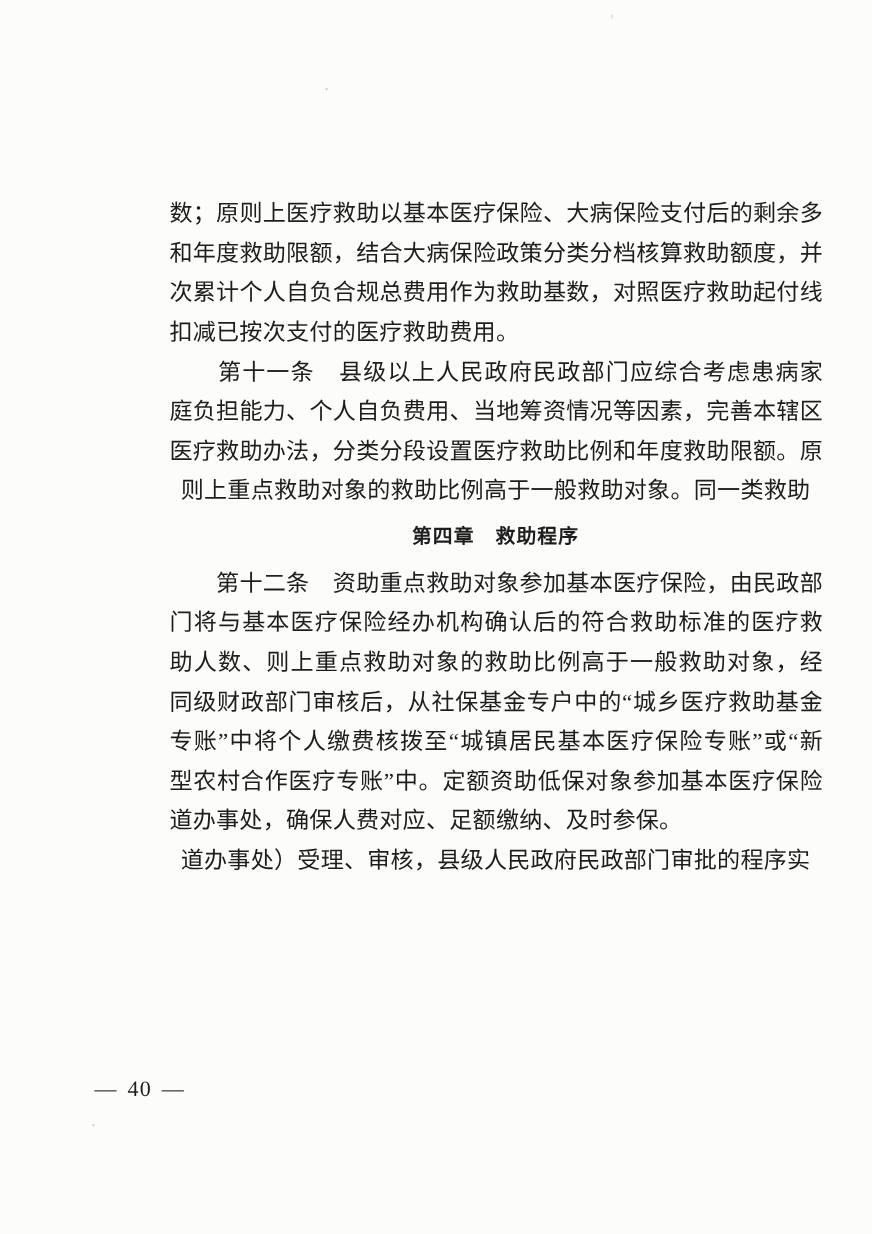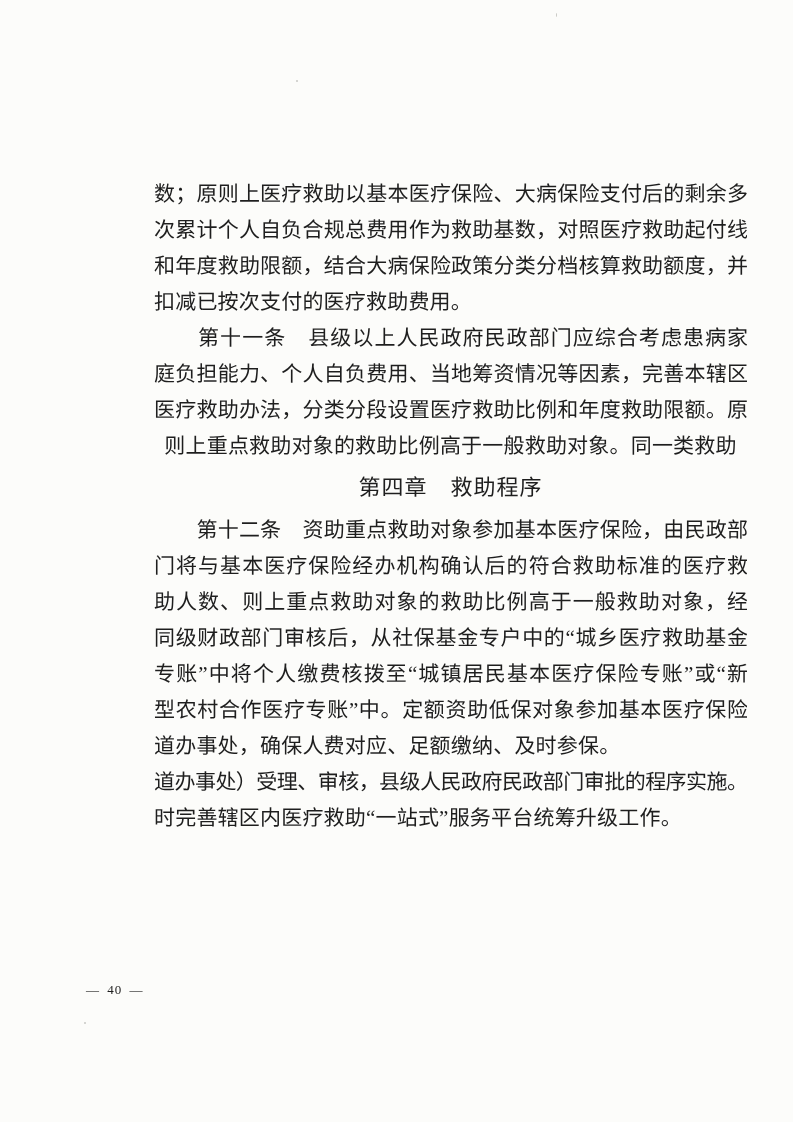--- a/index.html
+++ b/index.html
@@ -37,49 +37,49 @@
     overflow: hidden;
   }
   .paragraph .line:last-child {
     text-align: center;
     text-align-last: left;
     letter-spacing: 0.2px;
   }
   .heading { margin: 6px 0 6px 0; }
   .heading .line {
     font-family: "Liberation Sans", "DejaVu Sans", sans-serif;
-    font-weight: normal;
-    font-size: 22px;
+    font-weight: bold;
+    font-size: 18px;
     letter-spacing: 1px;
     text-align: center;
     text-align-last: center;
   }
   .footer {
     position: absolute;
     left: 86px;
     top: 979px;
     font-family: "Liberation Serif", "DejaVu Serif", serif;
-    font-size: 13px;
+    font-size: 20px;
     line-height: 22px;
     color: #1e1e1e;
     letter-spacing: 1px;
     word-spacing: 3px;
   }
   
   .speck { position: absolute; background: #c9c9c5; border-radius: 50%; }
 </style>
 </head>
 <body>
 
 <div class="page">
   <div class="textblock">
       <div class="block paragraph">
         <div class="line">数；原则上医疗救助以基本医疗保险、大病保险支付后的剩余多</div>
+        <div class="line">和年度救助限额，结合大病保险政策分类分档核算救助额度，并</div>
         <div class="line">次累计个人自负合规总费用作为救助基数，对照医疗救助起付线</div>
-        <div class="line">和年度救助限额，结合大病保险政策分类分档核算救助额度，并</div>
         <div class="line">扣减已按次支付的医疗救助费用。</div>
       </div>
       <div class="block paragraph">
         <div class="line">　　第十一条　县级以上人民政府民政部门应综合考虑患病家</div>
         <div class="line">庭负担能力、个人自负费用、当地筹资情况等因素，完善本辖区</div>
         <div class="line">医疗救助办法，分类分段设置医疗救助比例和年度救助限额。原</div>
         <div class="line">则上重点救助对象的救助比例高于一般救助对象。同一类救助对</div>
       </div>
       <div class="block heading">
         <div class="line">第四章　救助程序</div>
@@ -88,20 +88,19 @@
         <div class="line">　　第十二条　资助重点救助对象参加基本医疗保险，由民政部</div>
         <div class="line">门将与基本医疗保险经办机构确认后的符合救助标准的医疗救</div>
         <div class="line">助人数、则上重点救助对象的救助比例高于一般救助对象，经</div>
         <div class="line">同级财政部门审核后，从社保基金专户中的“城乡医疗救助基金</div>
         <div class="line">专账”中将个人缴费核拨至“城镇居民基本医疗保险专账”或“新</div>
         <div class="line">型农村合作医疗专账”中。定额资助低保对象参加基本医疗保险</div>
         <div class="line">道办事处，确保人费对应、足额缴纳、及时参保。</div>
       </div>
       <div class="block paragraph">
         <div class="line">道办事处）受理、审核，县级人民政府民政部门审批的程序实施。</div>
-        <div class="line">时完善辖区内医疗救助“一站式”服务平台统筹升级工作。</div>
       </div>
     </div>
   <div class="footer">— 40 —</div>
   <div class="speck" style="left:296px;top:80px;width:2px;height:2px;"></div>
   <div class="speck" style="left:556px;top:13px;width:1px;height:4px;"></div>
   <div class="speck" style="left:84px;top:1022px;width:2px;height:2px;"></div>
 </div>
 
 </body></html>

